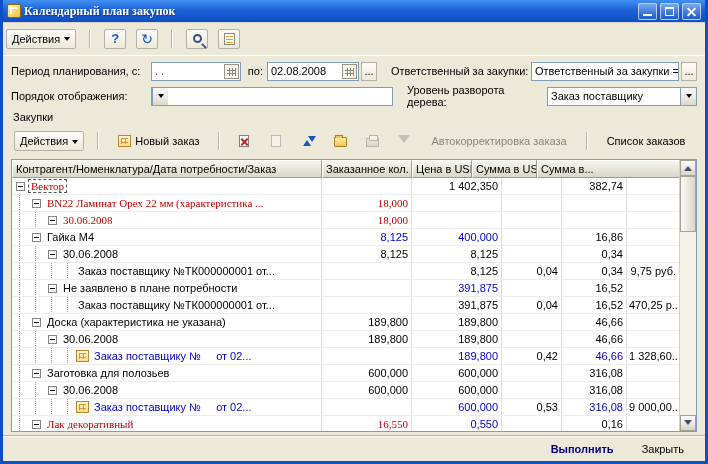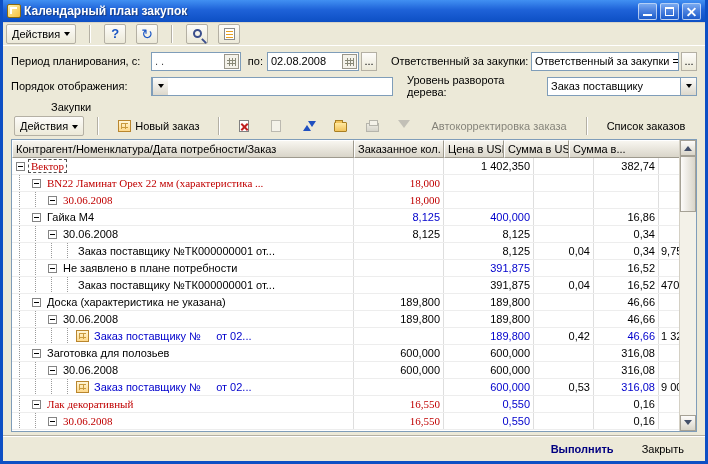--- a/index.html
+++ b/index.html
@@ -4,40 +4,40 @@
 <style>
   * { margin:0; padding:0; box-sizing:border-box; }
   html,body { width:708px; height:464px; }
   body { font-family:"Liberation Sans", sans-serif; font-size:11px; color:#000; background:#fff; }
 
   .window { width:708px; height:464px; border:3px solid #0D4FC4; border-top:none;
             background:#ECE9D8; display:flex; flex-direction:column; overflow:hidden; }
 
   
   .titlebar { height:22px; flex:none; background:linear-gradient(180deg,#4190F2 0%,#1E62D8 45%,#0D4FC4 100%);
-              display:flex; align-items:center; padding:0 4px; gap:3px; }
+              display:flex; align-items:center; padding:0 4px; gap:3px;font-family:Liberation Serif, serif; }
   .appicon { width:14px; height:14px; flex:none; background:linear-gradient(135deg,#FFF3B0,#F7C03C);
              border:1px solid #8A6A10; border-radius:2px; position:relative; }
   .appicon::after { content:""; position:absolute; left:2px; top:2px; width:5px; height:5px;
                     border-left:2px solid #fff; border-top:2px solid #fff; }
   .title { flex:1; color:#fff; font-weight:bold; font-size:12px; text-shadow:1px 1px 1px #1a3a7a;
            white-space:nowrap; overflow:hidden; }
   .winbtn { width:19px; height:17px; flex:none; border:1px solid rgba(255,255,255,.6); border-radius:2px;
             background:linear-gradient(180deg,rgba(255,255,255,.35),rgba(255,255,255,.05));
             position:relative; cursor:pointer; }
   .g-min::after { content:""; position:absolute; left:4px; right:4px; bottom:3px; border-bottom:2px solid #fff; }
   .g-max::after { content:""; position:absolute; left:4px; right:4px; top:3px; bottom:3px;
                   border:1px solid #fff; border-top-width:2px; }
   .g-close::before,.g-close::after { content:""; position:absolute; left:3px; top:7px; width:11px;
                   border-top:2px solid #fff; }
   .g-close::before { transform:rotate(45deg); }
   .g-close::after  { transform:rotate(-45deg); }
 
   
-  .toolbar { height:24px; flex:none; display:flex; align-items:center; gap:10px; padding:1px 3px;
+  .toolbar { height:34px; flex:none; display:flex; align-items:center; gap:10px; padding:1px 3px;
              border-bottom:1px solid #FFFFFF; box-shadow:0 1px 0 #D8D4C8 inset; }
   .tbtn { display:inline-flex; align-items:center; gap:4px; height:20px; padding:0 5px;
           background:linear-gradient(180deg,#FDFCFA,#ECE9D8); border:1px solid #B4B0A4;
           border-radius:2px; font:inherit; cursor:pointer; white-space:nowrap; }
   .tbtn.ic { width:22px; justify-content:center; padding:0; }
   .tbtn.flat { border-color:transparent; background:transparent; }
   .dis { opacity:.45; filter:grayscale(1); }
   .sep { width:0; height:18px; border-left:1px solid #B4B0A4; border-right:1px solid #fff; margin:0 3px; }
   .dd { width:0; height:0; border:3px solid transparent; border-top:4px solid #000; margin-top:4px; }
   .helpq { color:#1a56c4; font-weight:bold; font-size:13px; }
@@ -64,21 +64,21 @@
             background-color:#F4F2EA; background-image:
               repeating-linear-gradient(to right,transparent 0 2px,#887 2px 3px),
               repeating-linear-gradient(to bottom,transparent 0 2px,#887 2px 3px);
             background-size:9px 8px; background-position:2px 3px; background-repeat:no-repeat; cursor:pointer; }
   .ddbtn { width:16px; height:17px; flex:none; border-left:1px solid #7F9DB9;
            background:linear-gradient(180deg,#FDFCFA,#DCD8CC); display:flex; align-items:center;
            justify-content:center; cursor:pointer; }
   .dots { width:16px; height:19px; flex:none; margin-left:2px; border:1px solid #B4B0A4;
           background:linear-gradient(180deg,#FDFCFA,#ECE9D8); font:inherit; cursor:pointer; line-height:8px; }
 
-  .section-label { flex:none; padding:2px 0 1px 10px;margin-left:38px; }
+  .section-label { flex:none; padding:2px 0 1px 10px; }
 
   
   .i-new { width:13px; height:12px; flex:none; border:1px solid #B9862E;
            background:linear-gradient(#FFF6D8,#FFD98A); position:relative; }
   .i-new::before { content:""; position:absolute; inset:2px;
            background-image:repeating-linear-gradient(to bottom,#C99A3E 0 1px,transparent 1px 4px),
                             repeating-linear-gradient(to right,#C99A3E 0 1px,transparent 1px 4px); }
   .i-page { width:10px; height:12px; background:#fff; border:1px solid #808080; position:relative; }
   .i-page.x::before,.i-page.x::after { content:""; position:absolute; left:0px; top:5px; width:9px;
            border-top:2px solid #C02020; }
@@ -102,21 +102,21 @@
   .tablewrap { flex:1; margin:1px 8px 0 8px; border:1px solid #7F9DB9; background:#fff;
                display:flex; min-height:0; }
   .grid { flex:1; min-width:0; display:flex; flex-direction:column; overflow:hidden; }
   .hrow { display:flex; flex:none; height:18px; }
   .hcell { background:linear-gradient(#F8F6F0,#D9D5C9); border-top:1px solid #fff; border-left:1px solid #fff;
            border-right:1px solid #9E9A8E; border-bottom:1px solid #9E9A8E; padding:2px 3px 0 3px;
            white-space:nowrap; overflow:hidden; cursor:pointer; }
   .rows { flex:1; overflow:hidden; }
   .trow { display:flex; height:17px; border-bottom:1px solid #EDEDED; cursor:default; }
   .tcell { overflow:hidden; white-space:nowrap; border-right:1px solid #DEDEDE; }
-  .c0 { width:342px; flex:none; } .c1 { width:90px; flex:none; } .c2 { width:90px; flex:none; }
+  .c0 { width:310px; flex:none; } .c1 { width:90px; flex:none; } .c2 { width:90px; flex:none; }
   .c3 { width:60px; flex:none; } .c4 { width:65px; flex:none; } .c5 { flex:1; min-width:0; border-right:none; }
   .tree { display:flex; align-items:center; }
   .num { text-align:right; padding:2px 3px 0 2px; }
   .g { width:16px; height:100%; flex:none; position:relative; }
   .g::before { content:""; position:absolute; left:7px; top:0; bottom:0; width:1px;
                background-image:linear-gradient(#9a9a9a 1px,transparent 1px); background-size:1px 2px; }
   .nbox { width:9px; height:9px; flex:none; border:1px solid #848484; background:#fff;
           position:relative; margin:0 4px 0 4px; cursor:pointer; }
   .nbox::after { content:""; position:absolute; left:1px; right:1px; top:3px; border-top:1px solid #000; }
   .docic { width:13px; height:12px; flex:none; margin-right:3px; border:1px solid #B9862E;

